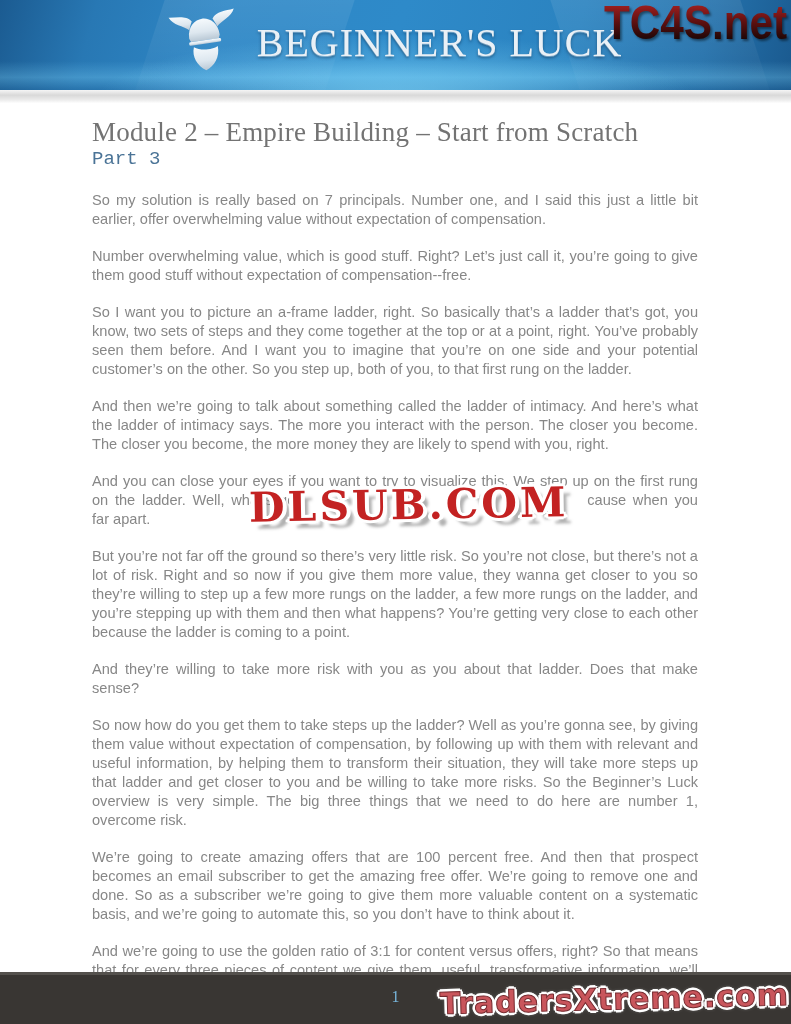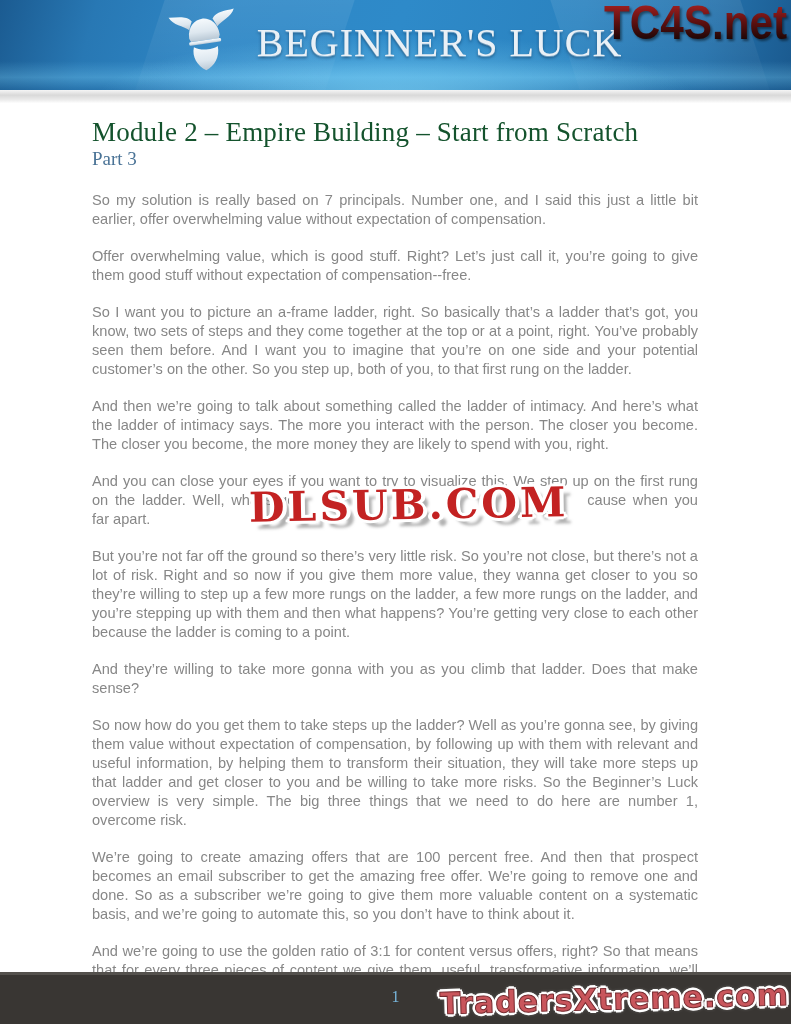--- a/index.html
+++ b/index.html
@@ -48,24 +48,24 @@
     background:linear-gradient(#f5f5f5 0%, #d9d9d9 40%, #ebebeb 75%, #fdfdfd 100%);
   }
 
   
   .content {
     position:absolute; top:117px; left:92px; width:606px;
     color:#878787; font-size:14.6px; line-height:19px; text-align:justify;
   }
   .title {
     margin:0; font-family:"Liberation Serif", serif; font-weight:normal;
-    font-size:27px; line-height:31px; color:#14532d; text-align:left; letter-spacing:.2px;
+    font-size:27px; line-height:31px; color:#737373; text-align:left; letter-spacing:.2px;
   }
   .subtitle {
-    margin:0 0 21px; font-family:Liberation Serif, serif; font-weight:normal;
+    margin:0 0 21px; font-family:Liberation Mono, monospace; font-weight:normal;
     font-size:19px; line-height:22px; color:#4a7396; text-align:left;
   }
   .content p { margin:0 0 18px; }
   .gap { display:inline-block; width:292px; height:1px; }
 
   
   .dlsub {
     position:absolute; left:249px; top:485px; z-index:10;
     font-family:"DejaVu Serif", serif; font-weight:bold;
     font-size:41px; letter-spacing:3px; line-height:1; color:#c32222;
@@ -124,26 +124,26 @@
 
   <div class="tc4s">TC4S.net</div>
 
   <div class="page-edge"></div>
 
   <div class="content">
     <h1 class="title">Module 2 – Empire Building – Start from Scratch</h1>
     <h2 class="subtitle">Part 3</h2>
 
     <p>So my solution is really based on 7 principals. Number one, and I said this just a little bit earlier, offer overwhelming value without expectation of compensation.</p>
-    <p>Offer overwhelming value, which is good stuff. Right? Let’s just call it, you’re going to give them good stuff without expectation of compensation--free.</p>
+    <p>Number overwhelming value, which is good stuff. Right? Let’s just call it, you’re going to give them good stuff without expectation of compensation--free.</p>
     <p>So I want you to picture an a-frame ladder, right. So basically that’s a ladder that’s got, you know, two sets of steps and they come together at the top or at a point, right. You’ve probably seen them before. And I want you to imagine that you’re on one side and your potential customer’s on the other. So you step up, both of you, to that first rung on the ladder.</p>
     <p>And then we’re going to talk about something called the ladder of intimacy. And here’s what the ladder of intimacy says. The more you interact with the person. The closer you become. The closer you become, the more money they are likely to spend with you, right.</p>
     <p><span>And you can close your eyes if you want to try to visualize this. We step up on the first rung on the ladder. Well, what’s go</span><span class="gap"></span><span>cause when you far apart.</span></p>
     <p>But you’re not far off the ground so there’s very little risk. So you’re not close, but there’s not a lot of risk. Right and so now if you give them more value, they wanna get closer to you so they’re willing to step up a few more rungs on the ladder, a few more rungs on the ladder, and you’re stepping up with them and then what happens? You’re getting very close to each other because the ladder is coming to a point.</p>
-    <p>And they’re willing to take more gonna with you as you climb that ladder. Does that make sense?</p>
+    <p>And they’re willing to take more risk with you as you about that ladder. Does that make sense?</p>
     <p>So now how do you get them to take steps up the ladder? Well as you’re gonna see, by giving them value without expectation of compensation, by following up with them with relevant and useful information, by helping them to transform their situation, they will take more steps up that ladder and get closer to you and be willing to take more risks. So the Beginner’s Luck overview is very simple. The big three things that we need to do here are number 1, overcome risk.</p>
     <p>We’re going to create amazing offers that are 100 percent free. And then that prospect becomes an email subscriber to get the amazing free offer. We’re going to remove one and done. So as a subscriber we’re going to give them more valuable content on a systematic basis, and we’re going to automate this, so you don’t have to think about it.</p>
     <p>And we’re going to use the golden ratio of 3:1 for content versus offers, right? So that means that for every three pieces of content we give them, useful, transformative information, we’ll give them then one pure offer. But here’s a really cool thing about this is that there will always be calls to action.</p>
   </div>
 
   <div class="dlsub">DLSUB.COM</div>
 
   <div class="footer">
     <div class="page-number">1</div>
     <div class="tx-wm">TradersXtreme.com</div>

